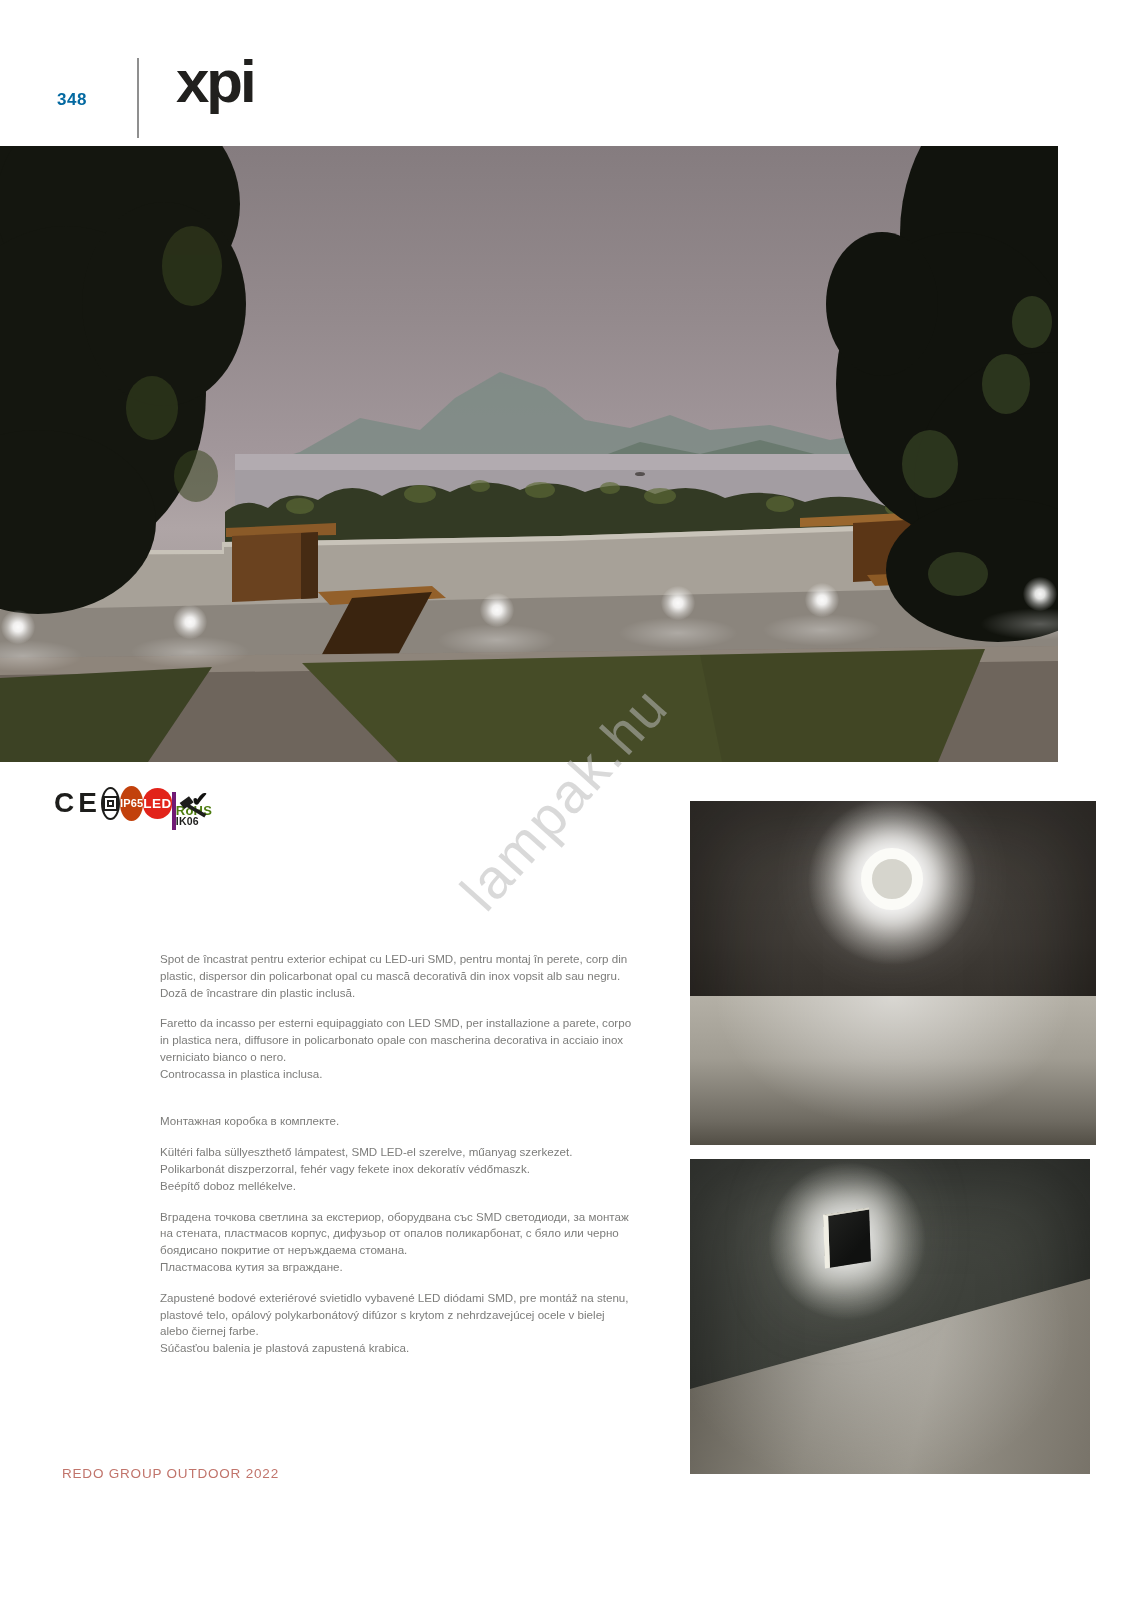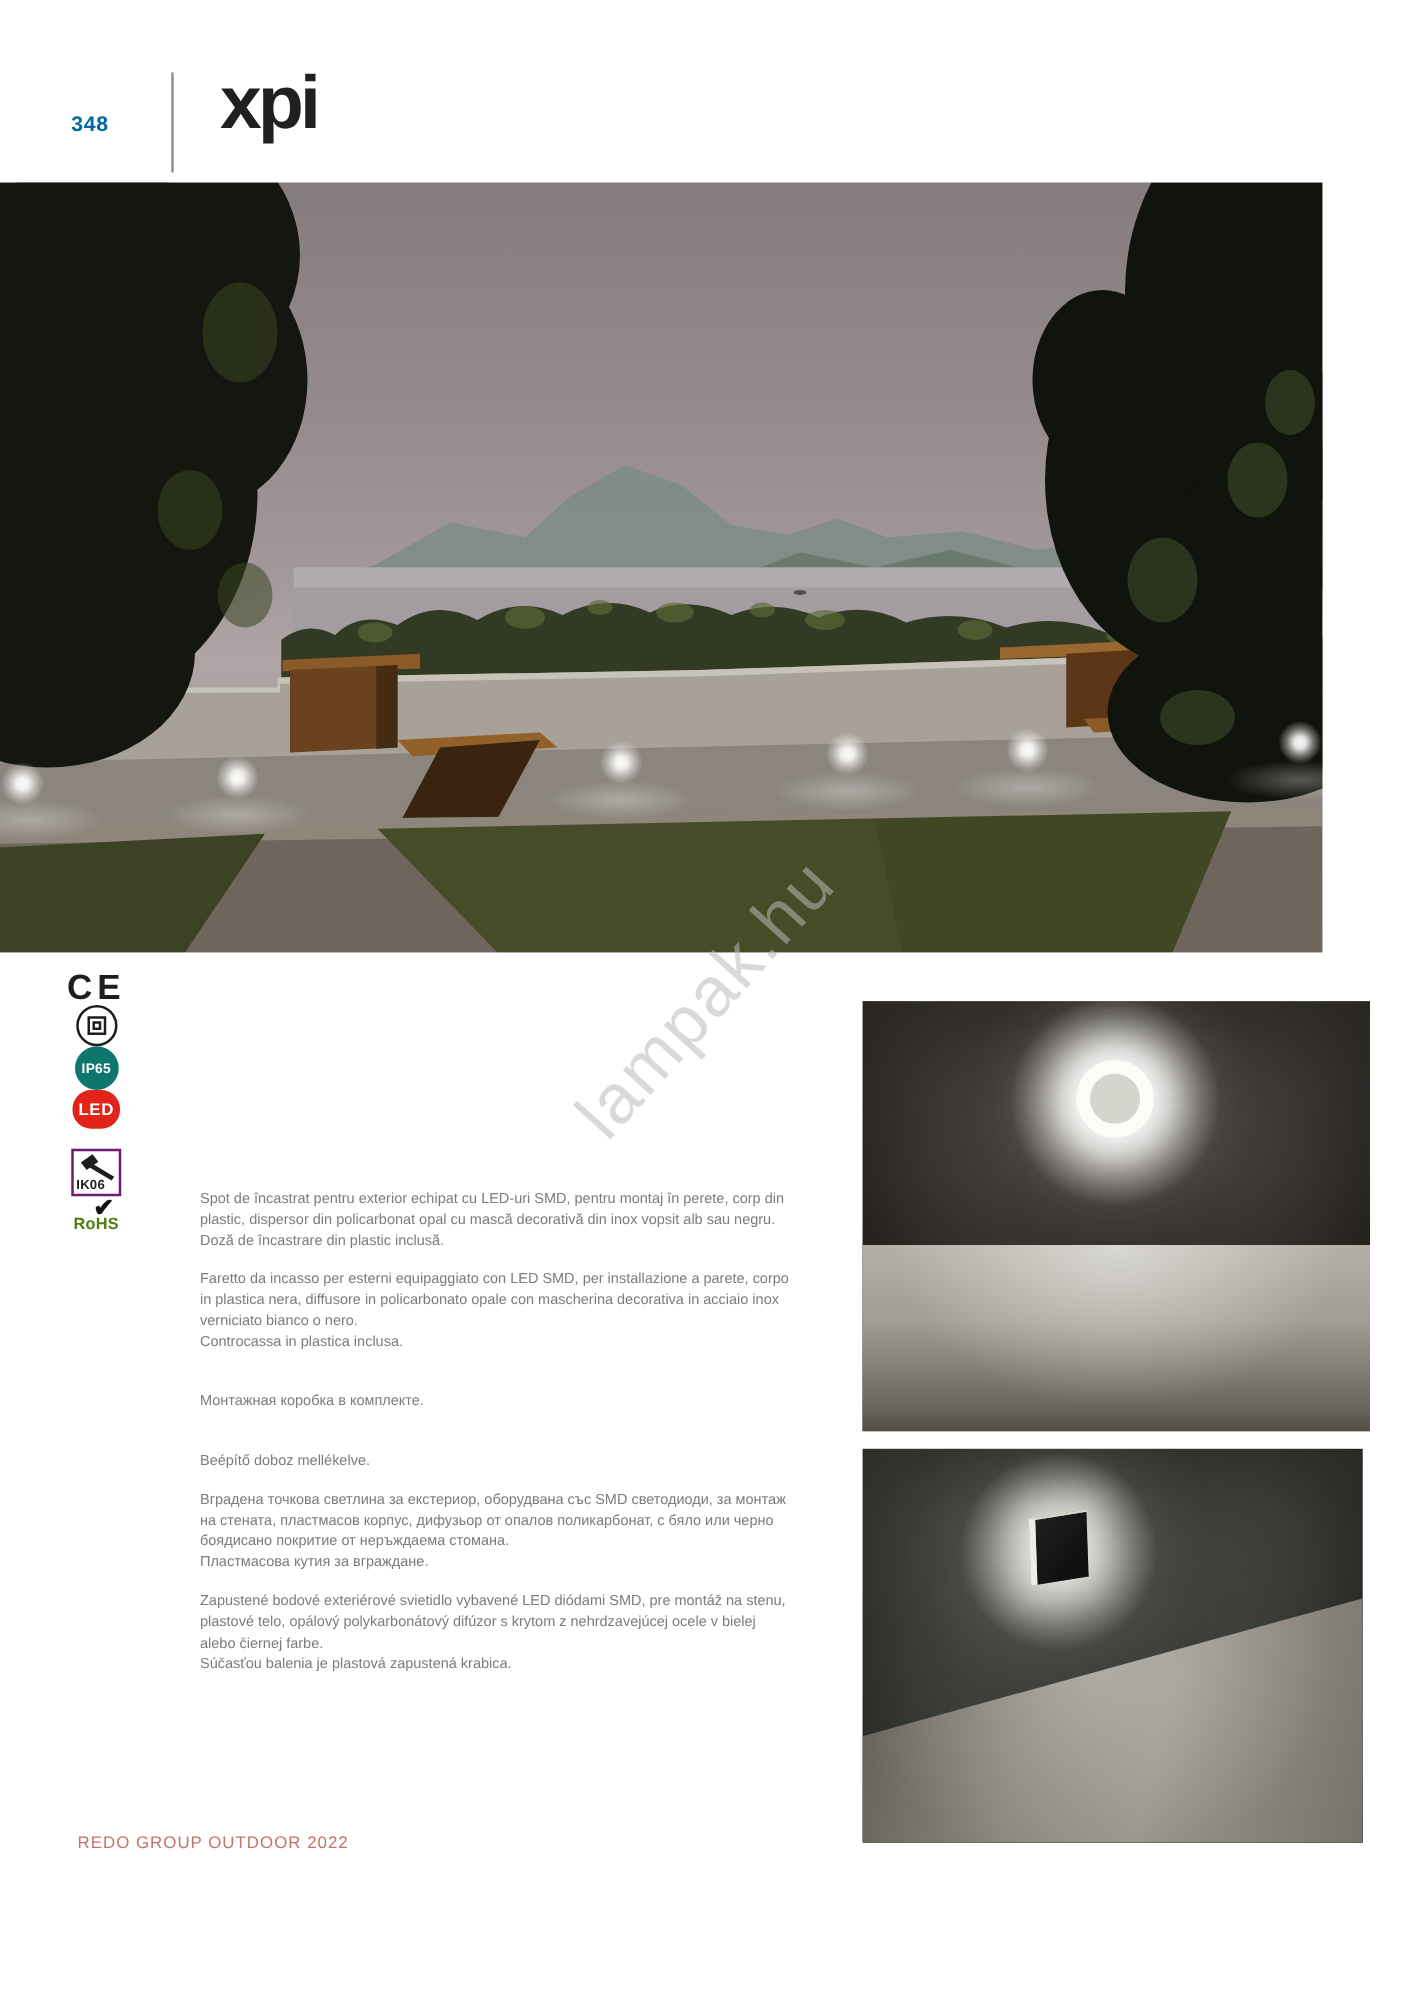--- a/index.html
+++ b/index.html
@@ -16,29 +16,29 @@
   
   .hero{position:absolute;left:0;top:146px;width:1058px;height:616px;overflow:hidden;
         background:linear-gradient(180deg,#857c7f 0%,#948a8d 28%,#a2979b 50%,#afa5a6 62%,#a89f9f 70%,#9b928f 100%);}
   .hero svg{position:absolute;left:0;top:0;width:100%;height:100%;}
   .wlight{position:absolute;width:34px;height:34px;border-radius:50%;
      background:radial-gradient(circle,rgba(255,255,255,.97) 0%,rgba(255,255,255,.88) 20%,rgba(255,255,255,.38) 46%,rgba(255,255,255,0) 72%);}
   .wpool{position:absolute;width:120px;height:32px;
      background:radial-gradient(ellipse,rgba(255,255,255,.30) 0%,rgba(255,255,255,0) 70%);}
 
   
-  .badges{position:absolute;left:54px;top:776px;width:46px;display:flex;flex-direction:column;
+  .badges{position:absolute;left:54px;top:776px;width:46px;display:flex;flex-direction:row;
           align-items:center;text-align:center;}
   .ce-mark{font-size:28px;font-weight:bold;color:#1d1d1b;letter-spacing:4px;line-height:1;}
   .class2{width:33px;height:33px;border:2.5px solid #1d1d1b;border-radius:50%;
           display:flex;align-items:center;justify-content:center;box-sizing:border-box;}
   .class2-sq{width:15px;height:15px;border:2.5px solid #1d1d1b;display:flex;align-items:center;
              justify-content:center;box-sizing:border-box;}
   .class2-sq2{width:7px;height:7px;border:2px solid #1d1d1b;box-sizing:border-box;}
-  .ip65{width:35px;height:35px;border-radius:50%;background:#0f766e;color:#fff;font-weight:bold;
+  .ip65{width:35px;height:35px;border-radius:50%;background:#c2410c;color:#fff;font-weight:bold;
         font-size:11px;display:flex;align-items:center;justify-content:center;letter-spacing:.2px;}
   .led{width:38px;height:31px;background:#e2231a;border-radius:15px;color:#fff;font-weight:bold;
        font-size:13.5px;display:flex;align-items:center;justify-content:center;letter-spacing:.5px;}
   .ik06{width:40px;height:38px;border:2px solid #701a75;position:relative;box-sizing:border-box;margin-top:16px;}
   .ik06 svg{position:absolute;top:2px;left:3px;width:32px;height:22px;}
   .ik06-label{position:absolute;left:2px;bottom:1px;font-size:10.5px;font-weight:bold;
               color:#1d1d1b;letter-spacing:.2px;}
   .rohs{display:flex;flex-direction:column;align-items:center;line-height:1;}
   .rohs-check{font-size:20px;font-weight:bold;color:#121210;margin-bottom:-5px;margin-left:12px;}
   .rohs-label{font-size:13px;font-weight:bold;color:#4d7c0f;letter-spacing:.2px;}
@@ -219,21 +219,21 @@
     </p>
     <p>
       <span>Faretto da incasso per esterni equipaggiato con LED SMD, per installazione a parete, corpo in plastica nera, diffusore in policarbonato opale con mascherina decorativa in acciaio inox verniciato bianco o nero.</span><br>
       <span>Controcassa in plastica inclusa.</span>
     </p>
     <p>
       <br>
       <span>Монтажная коробка в комплекте.</span>
     </p>
     <p>
-      <br>
+      <span>Kültéri falba süllyeszthető lámpatest, SMD LED-el szerelve, műanyag szerkezet. Polikarbonát diszperzorral, fehér vagy fekete inox dekoratív védőmaszk.</span><br>
       <span>Beépítő doboz mellékelve.</span>
     </p>
     <p>
       <span>Вградена точкова светлина за екстериор, оборудвана със SMD светодиоди, за монтаж на стената, пластмасов корпус, дифузьор от опалов поликарбонат, с бяло или черно боядисано покритие от неръждаема стомана.</span><br>
       <span>Пластмасова кутия за вграждане.</span>
     </p>
     <p>
       <span>Zapustené bodové exteriérové svietidlo vybavené LED diódami SMD, pre montáž na stenu, plastové telo, opálový polykarbonátový difúzor s krytom z nehrdzavejúcej ocele v bielej alebo čiernej farbe.</span><br>
       <span>Súčasťou balenia je plastová zapustená krabica.</span>
     </p>

